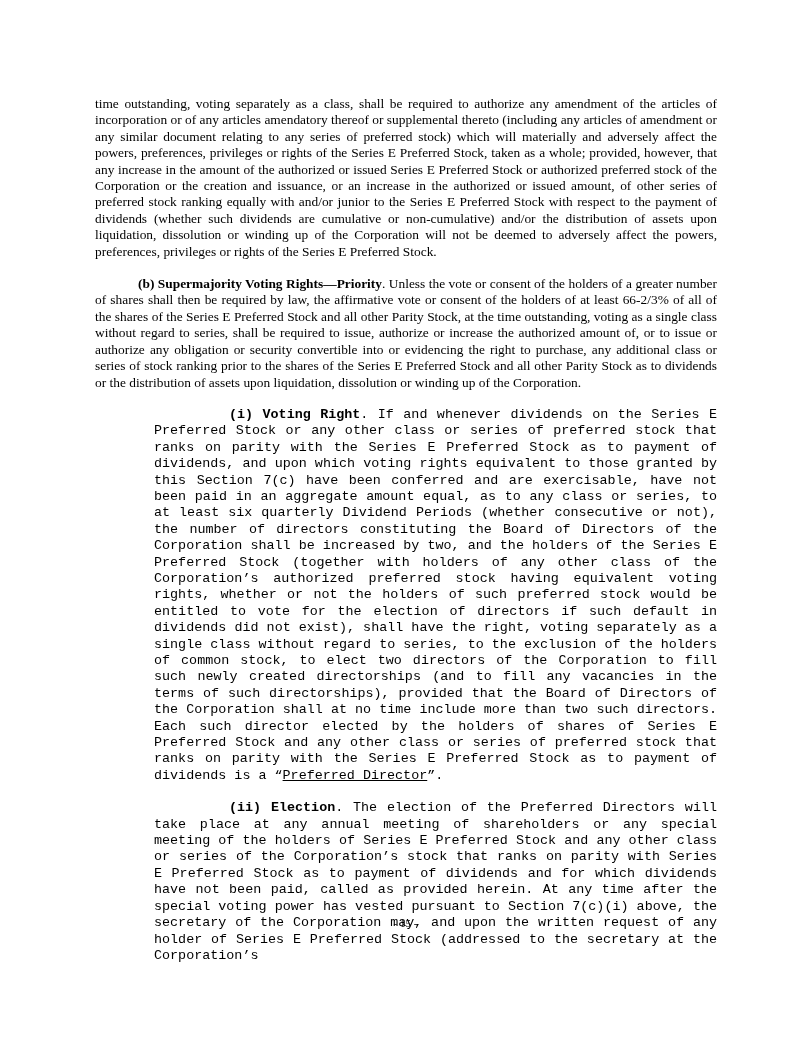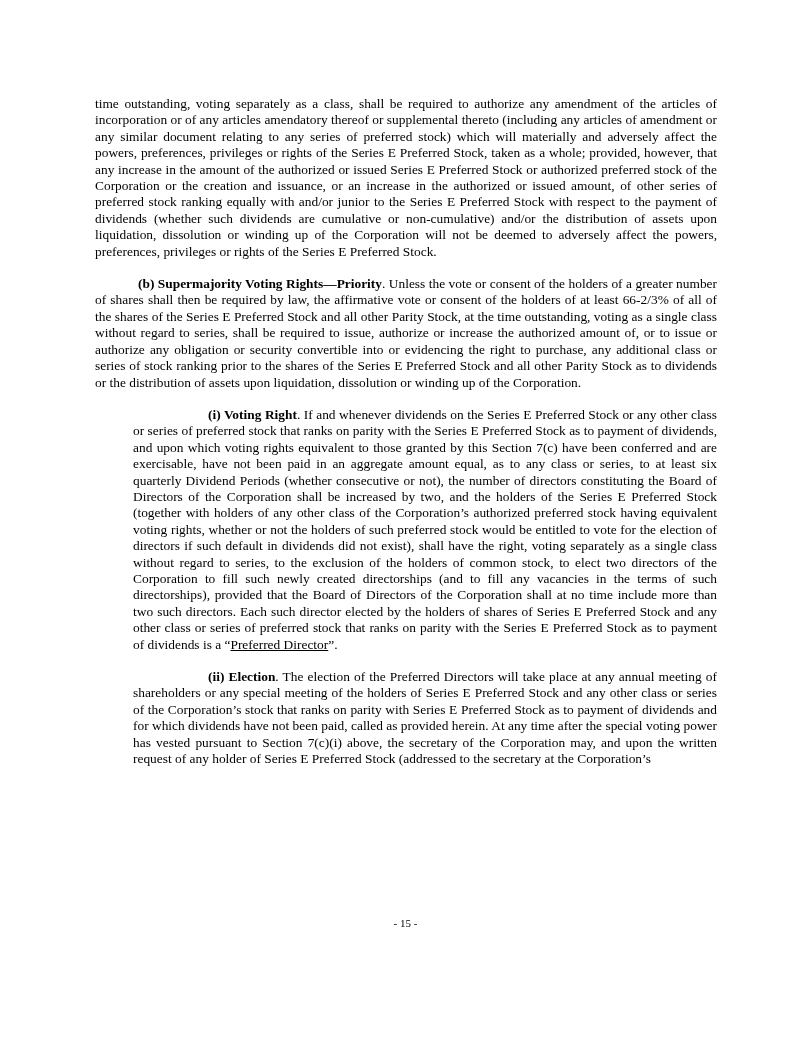--- a/index.html
+++ b/index.html
@@ -19,21 +19,21 @@
     position: absolute;
     left: 95px;
     top: 96px;
     width: 622px;
     text-align: justify;
   }
   .para { margin: 0; }
   .para + .para { margin-top: 16px; }
   .indent-b { text-indent: 43px; }
   .indent-c { text-indent: 80px; }
-  .sub { margin-left: 38px; text-indent: 75px; }
+  .sub { margin-left: 59px; text-indent: 75px; font-family: Liberation Mono, monospace; }
   .bold { font-weight: bold; }
   .underline { text-decoration: underline; }
   .page-number {
     position: absolute;
     left: 0;
     right: 0;
     top: 915px;
     text-align: center;
     font-family: "Liberation Serif", "DejaVu Serif", serif;
     font-size: 11px;

